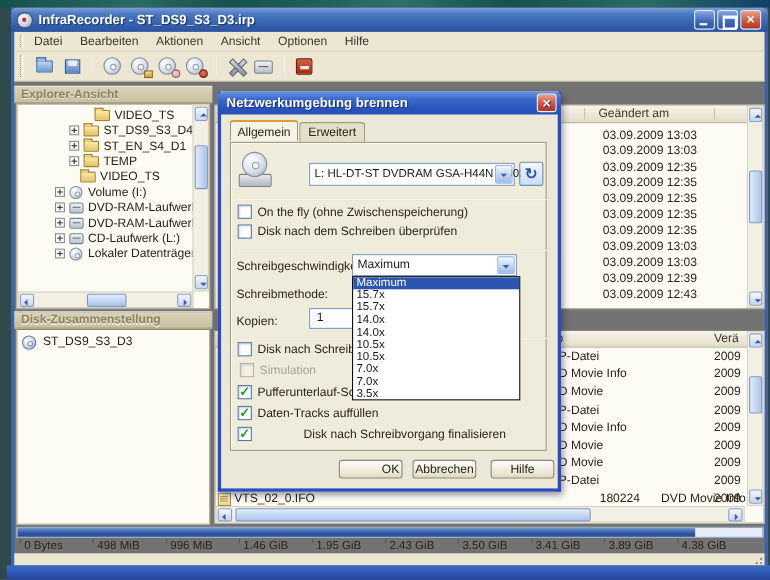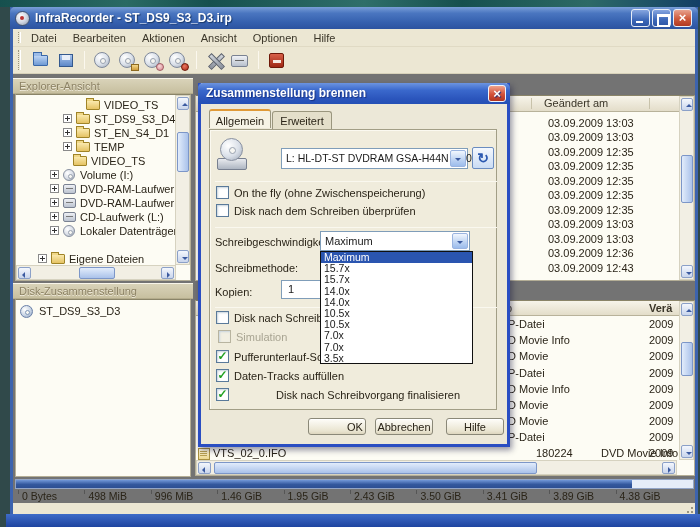--- a/index.html
+++ b/index.html
@@ -69,21 +69,21 @@
   .ic-tools::after  { transform:rotate(-45deg); }
   .ic-drive { position:absolute; left:1px; top:4px; width:17px; height:12px; border-radius:2px;
     background:linear-gradient(#f0f2f6,#b8c0cc); border:1px solid #7a8292; }
   .ic-drive::after { content:""; position:absolute; left:3px; right:3px; top:4px; height:1px; background:#666; }
   .ic-exit { position:absolute; left:2px; top:2px; width:15px; height:15px; border-radius:2px;
     background:linear-gradient(#d86048,#9e2814); border:1px solid #6e1808; }
   .ic-exit::after { content:""; position:absolute; left:3px; top:6px; width:8px; height:3px; background:#f4e8e0; }
 
   
   .phead { height:16px; background:linear-gradient(#d9d3b9,#c7bf9f); border-top:1px solid #f8f5ea;
-    border-bottom:1px solid #b4ac8c; font-size:11px; font-weight:normal; color:#8c8264;
+    border-bottom:1px solid #b4ac8c; font-size:11px; font-weight:bold; color:#8c8264;
     text-shadow:0 1px 0 #efeadb; padding:1px 0 0 6px; }
 
   .sunken { background:#fdfcf4; border:1px solid #b4ae96; border-top-color:#8a8468; }
 
   
   .trow { position:absolute; height:14px; font-size:11px; color:#2a2418; white-space:nowrap; }
   .plus { position:absolute; top:2px; width:9px; height:9px; background:#fff; border:1px solid #8a8a8a; }
   .plus::before { content:""; position:absolute; left:1px; right:1px; top:3px; height:1px; background:#333; }
   .plus::after  { content:""; position:absolute; top:1px; bottom:1px; left:3px; width:1px; background:#333; }
   .fold { position:absolute; top:2px; width:14px; height:10px;
@@ -298,25 +298,20 @@
       <div class="trow" style="left:0;top:115px;width:158px;">
           <span class="plus" style="left:34px;"></span>
           <span class="mini-drv" style="left:47px;"></span>
           <span class="tlabel" style="left:64px;">CD-Laufwerk (L:)</span>
         </div>
       <div class="trow" style="left:0;top:129px;width:158px;">
           <span class="plus" style="left:34px;"></span>
           <span class="mini-cd" style="left:47px;"></span>
           <span class="tlabel" style="left:64px;">Lokaler Datenträger</span>
         </div>
-      <div class="trow" style="left:0;top:157px;width:158px;">
-          <span class="plus" style="left:22px;"></span>
-          <span class="fold" style="left:35px;"></span>
-          <span class="tlabel" style="left:53px;">Eigene Dateien</span>
-        </div>
 
       <div class="abs sb-v" style="right:0;top:0;width:15px;height:170px;">
         <span class="sb-btn" style="left:1px;top:1px;width:12px;height:13px;">
             <span class="arr up"></span>
           </span>
         <span class="sb-thumb" style="left:1px;top:36px;width:12px;height:40px;"></span>
         <span class="sb-btn" style="left:1px;bottom:1px;width:12px;height:13px;">
             <span class="arr down"></span>
           </span>
       </div>
@@ -351,37 +346,37 @@
       </div>
       <div class="lv-row" style="left:352px;top:21px;">03.09.2009 13:03</div>
       <div class="lv-row" style="left:352px;top:35px;">03.09.2009 13:03</div>
       <div class="lv-row" style="left:352px;top:50px;">03.09.2009 12:35</div>
       <div class="lv-row" style="left:352px;top:64px;">03.09.2009 12:35</div>
       <div class="lv-row" style="left:352px;top:79px;">03.09.2009 12:35</div>
       <div class="lv-row" style="left:352px;top:93px;">03.09.2009 12:35</div>
       <div class="lv-row" style="left:352px;top:108px;">03.09.2009 12:35</div>
       <div class="lv-row" style="left:352px;top:122px;">03.09.2009 13:03</div>
       <div class="lv-row" style="left:352px;top:137px;">03.09.2009 13:03</div>
-      <div class="lv-row" style="left:352px;top:151px;">03.09.2009 12:36</div>
+      <div class="lv-row" style="left:352px;top:151px;">03.09.2009 12:39</div>
       <div class="lv-row" style="left:352px;top:166px;">03.09.2009 12:43</div>
       <div class="abs sb-v" style="right:0;top:0;width:15px;height:184px;">
         <span class="sb-btn" style="left:1px;top:1px;width:12px;height:13px;">
             <span class="arr up"></span>
           </span>
         <span class="sb-thumb" style="left:1px;top:58px;width:12px;height:48px;"></span>
         <span class="sb-btn" style="left:1px;bottom:1px;width:12px;height:13px;">
             <span class="arr down"></span>
           </span>
       </div>
     </div>
 
     <div class="abs sunken" style="left:182px;top:293px;width:500px;height:176px;">
       <div class="lv-head" style="left:0;top:0;width:483px;height:15px;">
         <span style="position:absolute;left:310px;top:1px;">p</span>
-        <span style="position:absolute;left:453px;top:1px;font-weight:bold;">Verä</span>
+        <span style="position:absolute;left:453px;top:1px;">Verä</span>
       </div>
       <div class="lv-row" style="left:0;top:17px;width:481px;">
           <span style="position:absolute;left:312px;">P-Datei</span>
           <span style="position:absolute;left:453px;">2009</span>
         </div>
       <div class="lv-row" style="left:0;top:33px;width:481px;">
           <span style="position:absolute;left:312px;">D Movie Info</span>
           <span style="position:absolute;left:453px;">2009</span>
         </div>
       <div class="lv-row" style="left:0;top:49px;width:481px;">
@@ -404,21 +399,21 @@
           <span style="position:absolute;left:312px;">D Movie</span>
           <span style="position:absolute;left:453px;">2009</span>
         </div>
       <div class="lv-row" style="left:0;top:130px;width:481px;">
           <span style="position:absolute;left:312px;">P-Datei</span>
           <span style="position:absolute;left:453px;">2009</span>
         </div>
       <div class="lv-row" style="left:0;top:146px;width:481px;height:15px;">
         <span class="filedoc"></span>
         <span style="position:absolute;left:17px;">VTS_02_0.IFO</span>
-        <span style="position:absolute;left:340px;width:55px;text-align:left;">180224</span>
+        <span style="position:absolute;left:340px;width:55px;text-align:center;">180224</span>
         <span style="position:absolute;left:405px;">DVD Movie Info</span>
         <span style="position:absolute;left:453px;">2009</span>
       </div>
       <div class="abs sb-v" style="right:0;top:0;width:15px;height:159px;">
         <span class="sb-btn" style="left:1px;top:1px;width:12px;height:13px;">
             <span class="arr up"></span>
           </span>
         <span class="sb-thumb" style="left:1px;top:40px;width:12px;height:34px;"></span>
         <span class="sb-btn" style="left:1px;bottom:1px;width:12px;height:13px;">
             <span class="arr down"></span>
@@ -451,21 +446,21 @@
       <span class="caplabel">4.38 GiB</span>
     </div>
 
     <div class="abs statusbar">
       <span class="gripdots"></span>
     </div>
   </div>
 
   <div class="abs" id="dlg">
     <div class="dlg-title">
-      <span>Zusammenstellung brennen</span>
+      <span>Netzwerkumgebung brennen</span>
       <span class="dlg-close">×</span>
     </div>
 
     <div class="tab active" style="left:8px;width:62px;">Allgemein</div>
     <div class="tab" style="left:71px;width:60px;">Erweitert</div>
     <div class="tabpanel"></div>
 
     <div class="drive-ico">
       <span class="tray"></span>
         <span class="disc"></span>

